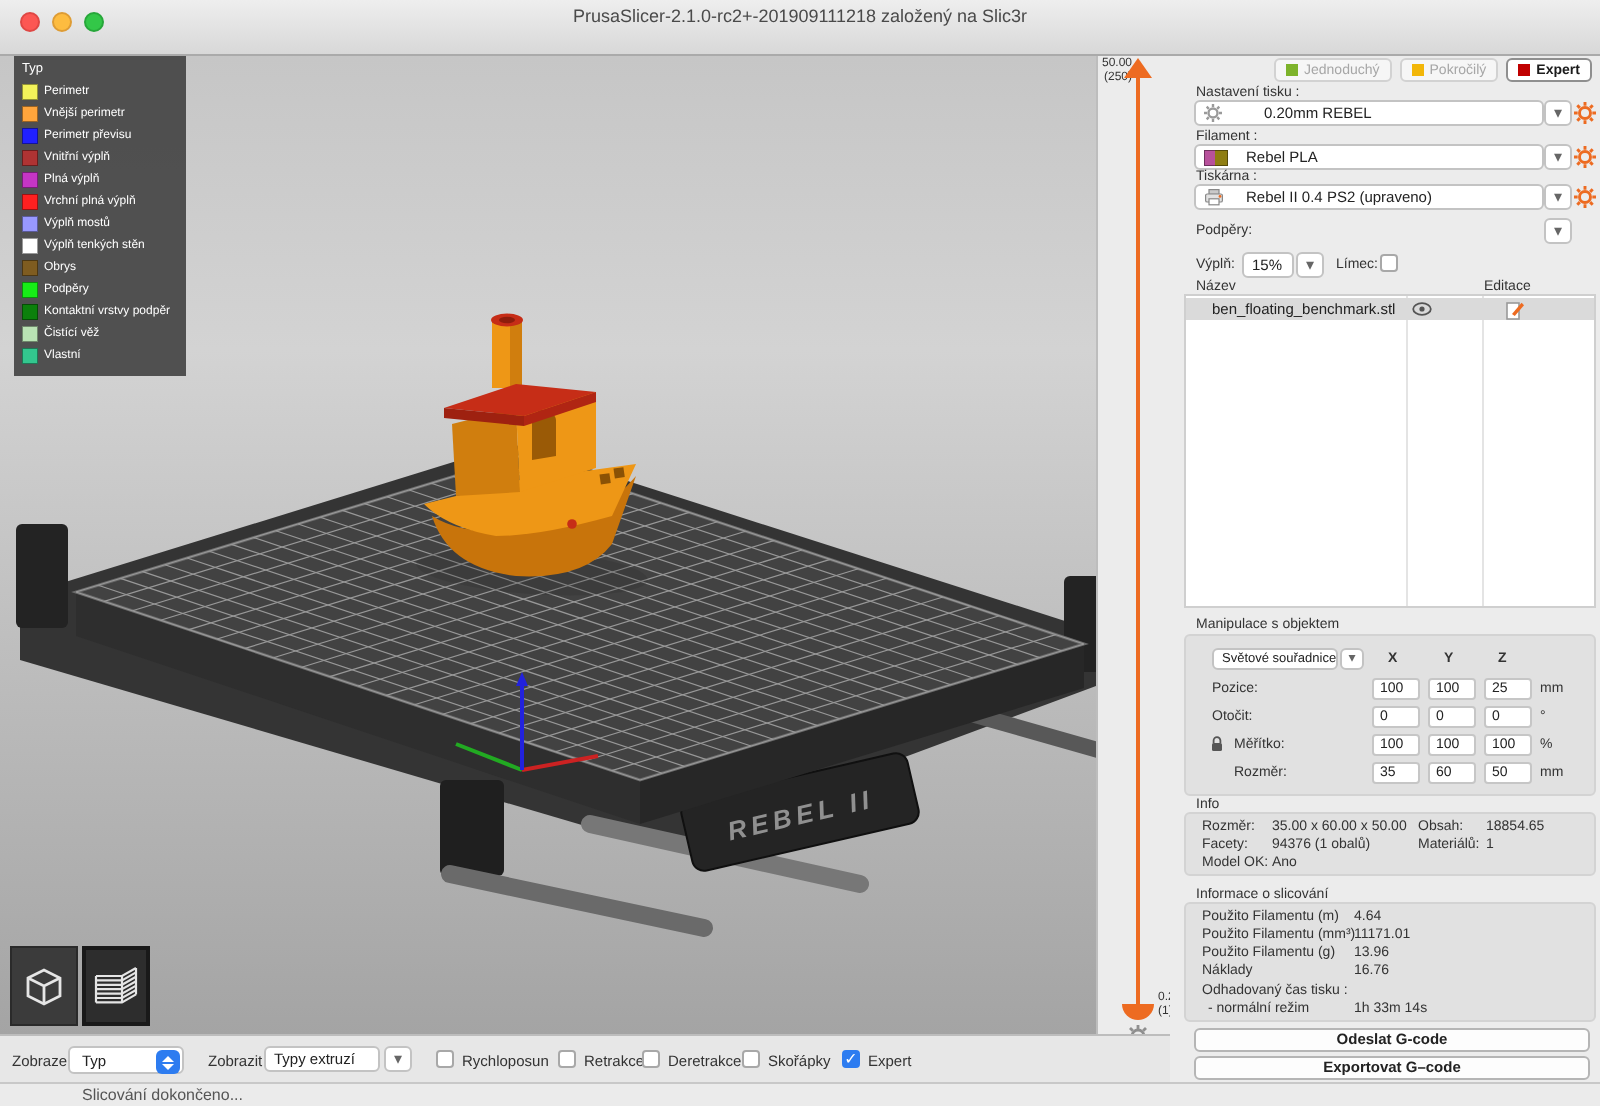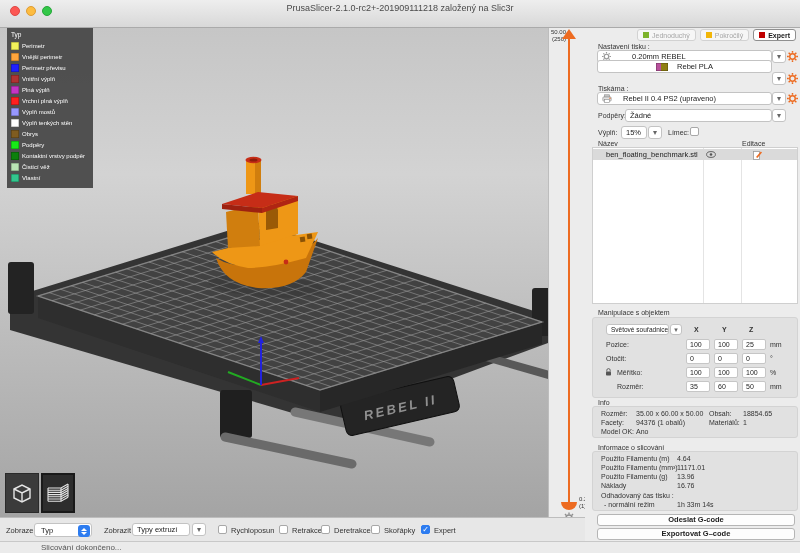--- a/index.html
+++ b/index.html
@@ -315,21 +315,21 @@
   </div>
   <div class="vbtn" style="left:187px;top:22px;">▾</div>
   <svg style="position:absolute;left:202px;top:23px;" width="11" height="11" viewBox="0 0 12 12">
       <g stroke="#ED6B21" stroke-width="1.6" fill="none">
         <circle cx="6" cy="6" r="3"></circle>
         <path d="M6 0v2M6 10v2M0 6h2M10 6h2M1.8 1.8l1.4 1.4M8.8 8.8l1.4 1.4M10.2 1.8L8.8 3.2M3.2 8.8L1.8 10.2"></path>
       </g>
     </svg>
 
   <div class="slabel" style="left:13px;top:37px;">Filament :</div>
-  <div class="combo" style="left:12px;top:32px;width:175px;justify-content:center;">
+  <div class="combo" style="left:12px;top:44px;width:175px;">
     <span style="width:12px;height:8px;flex:0 0 12px;background:linear-gradient(90deg,#b8519c 45%,#8f7e12 45%);box-shadow:inset 0 0 0 0.5px rgba(0,0,0,.4);"></span>
     <span style="margin-left:6px;">Rebel PLA</span>
   </div>
   <div class="vbtn" style="left:187px;top:44px;">▾</div>
   <svg style="position:absolute;left:202px;top:45px;" width="11" height="11" viewBox="0 0 12 12">
       <g stroke="#ED6B21" stroke-width="1.6" fill="none">
         <circle cx="6" cy="6" r="3"></circle>
         <path d="M6 0v2M6 10v2M0 6h2M10 6h2M1.8 1.8l1.4 1.4M8.8 8.8l1.4 1.4M10.2 1.8L8.8 3.2M3.2 8.8L1.8 10.2"></path>
       </g>
     </svg>
@@ -346,23 +346,20 @@
   </div>
   <div class="vbtn" style="left:187px;top:64px;">▾</div>
   <svg style="position:absolute;left:202px;top:65px;" width="11" height="11" viewBox="0 0 12 12">
       <g stroke="#ED6B21" stroke-width="1.6" fill="none">
         <circle cx="6" cy="6" r="3"></circle>
         <path d="M6 0v2M6 10v2M0 6h2M10 6h2M1.8 1.8l1.4 1.4M8.8 8.8l1.4 1.4M10.2 1.8L8.8 3.2M3.2 8.8L1.8 10.2"></path>
       </g>
     </svg>
 
   <div class="slabel" style="left:13px;top:84px;">Podpěry:</div>
-  <div class="combo" style="left:40px;top:81px;width:147px;">
-    <span>Žádné</span>
-  </div>
   <div class="vbtn" style="left:187px;top:81px;">▾</div>
 
   <div class="slabel" style="left:13px;top:101px;">Výplň:</div>
   <div class="combo" style="left:36px;top:98px;width:26px;">
     <span>15%</span>
   </div>
   <div class="vbtn" style="left:63px;top:98px;">▾</div>
   <div class="slabel" style="left:83px;top:101px;">Límec:</div>
   <div class="checkbox" style="left:105px;top:99px;"></div>
 

